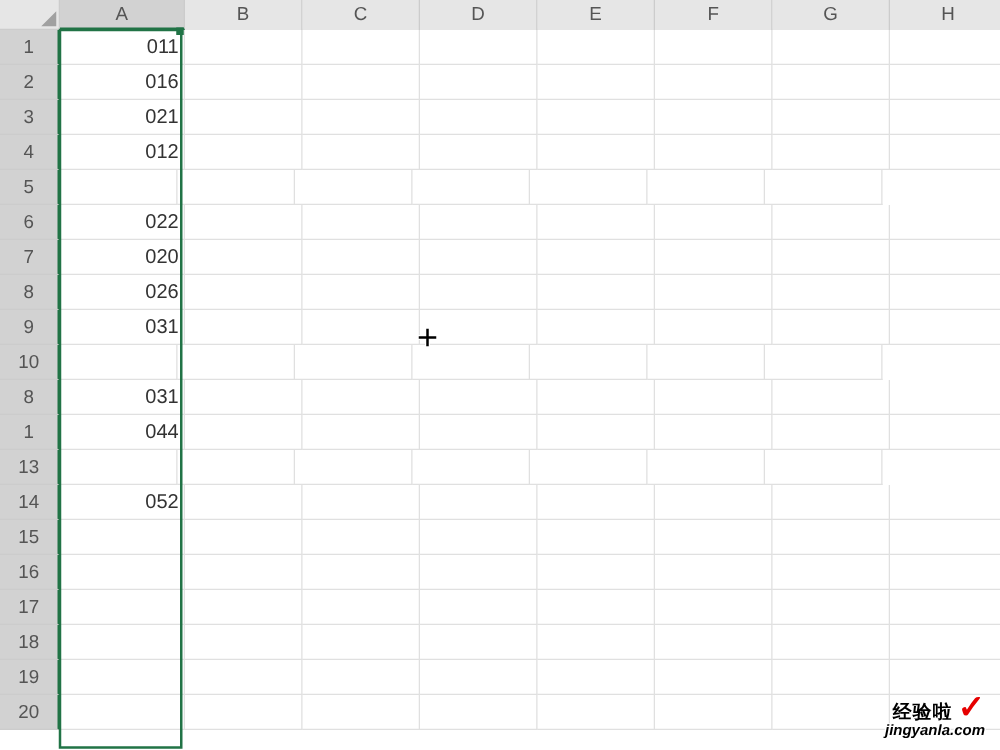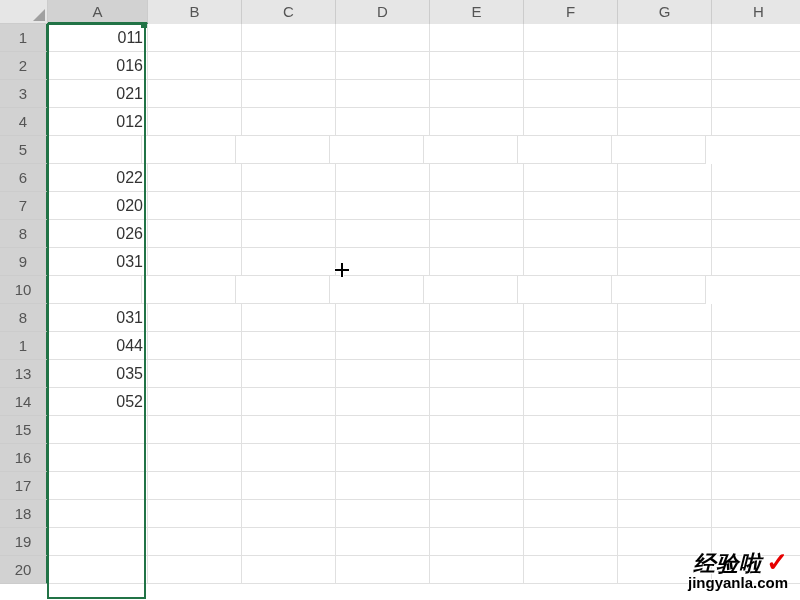--- a/index.html
+++ b/index.html
@@ -147,38 +147,38 @@
     }
     .watermark {
       position: absolute;
       right: 12px;
       bottom: 10px;
       text-align: right;
       line-height: 1;
       user-select: none;
     }
     .watermark-main {
-      font-size: 22px;
+      font-size: 15px;
       font-weight: 900;
       color: #000;
       font-family: "Microsoft YaHei", sans-serif;
       display: inline-block;
-      font-style: italic;
       letter-spacing: 1px;
       text-shadow: 1px 1px 0 #fff, -1px -1px 0 #fff, 1px -1px 0 #fff, -1px 1px 0 #fff;
     }
     .watermark-check {
       color: #e60000;
       font-size: 26px;
       font-weight: bold;
       margin-left: 4px;
     }
     .watermark-sub {
-      font-size: 15px;
+      font-size: 12px;
       color: #000;
+      font-style: italic;
       font-weight: bold;
       text-shadow: 1px 1px 0 #fff, -1px -1px 0 #fff, 1px -1px 0 #fff, -1px 1px 0 #fff;
     }
   </style>
 </head>
 <body>
 
 <div class="spreadsheet">
   <div class="col-headers">
     <div class="corner-cell">
@@ -341,21 +341,20 @@
           <div class="cell col-A">044</div>
           <div class="cell col-B"></div>
           <div class="cell col-C"></div>
           <div class="cell col-D"></div>
           <div class="cell col-E"></div>
           <div class="cell col-F"></div>
           <div class="cell col-G"></div>
           <div class="cell col-H"></div>
         </div>
         <div class="row">
-          <div class="cell col-A">035</div>
           <div class="cell col-B"></div>
           <div class="cell col-C"></div>
           <div class="cell col-D"></div>
           <div class="cell col-E"></div>
           <div class="cell col-F"></div>
           <div class="cell col-G"></div>
           <div class="cell col-H"></div>
         </div>
         <div class="row">
           <div class="cell col-A">052</div>

